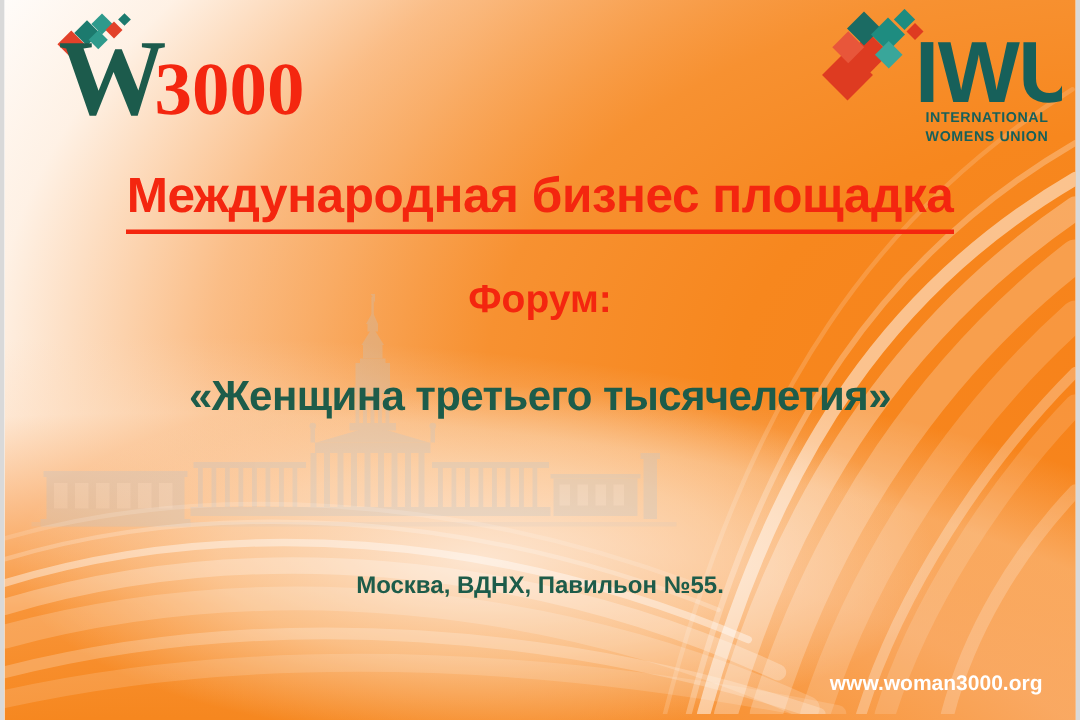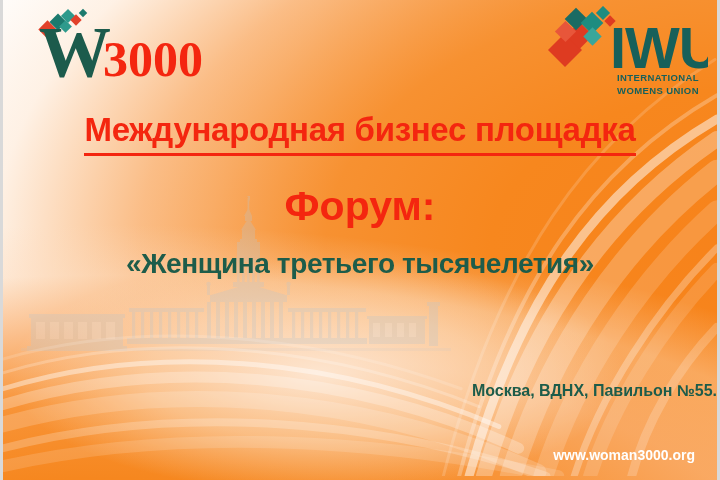--- a/index.html
+++ b/index.html
@@ -127,21 +127,21 @@
     color: #f4260f;
     letter-spacing: -0.3px;
   }
   #line-headline span.u {
     border-bottom: 3px solid #f4260f;
     padding-bottom: 5px;
   }
 
   #line-forum {
     top: 186px;
-    font-size: 41px;
+    font-size: 26px;
     font-weight: bold;
     color: #f4260f;
   }
 
   #line-theme {
     top: 250px;
     font-size: 28px;
     font-weight: bold;
     color: #1d5c4a;
     letter-spacing: -0.4px;
@@ -152,21 +152,20 @@
     font-size: 18px;
     font-weight: bold;
     color: #1d5c4a;
   }
 
   #line-venue {
     top: 383px;
     font-size: 16px;
     font-weight: bold;
     color: #1d5c4a;
-    text-align: right;
   }
 
   #line-website {
     top: 448px;
     left: 0;
     text-align: right;
     padding-right: 22px;
     box-sizing: border-box;
     font-size: 14px;
     font-weight: bold;

